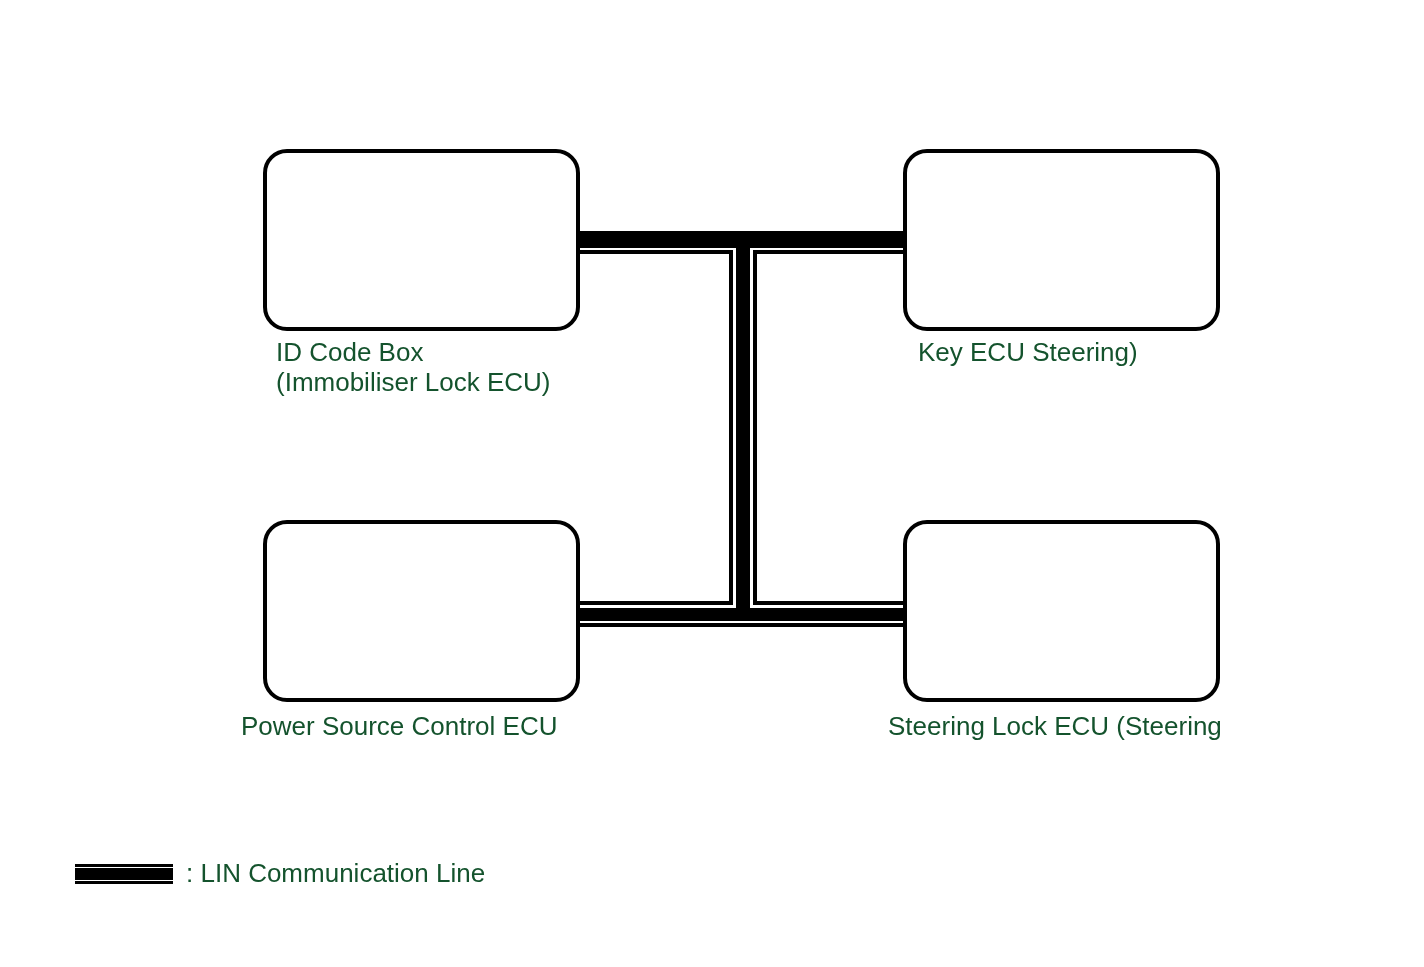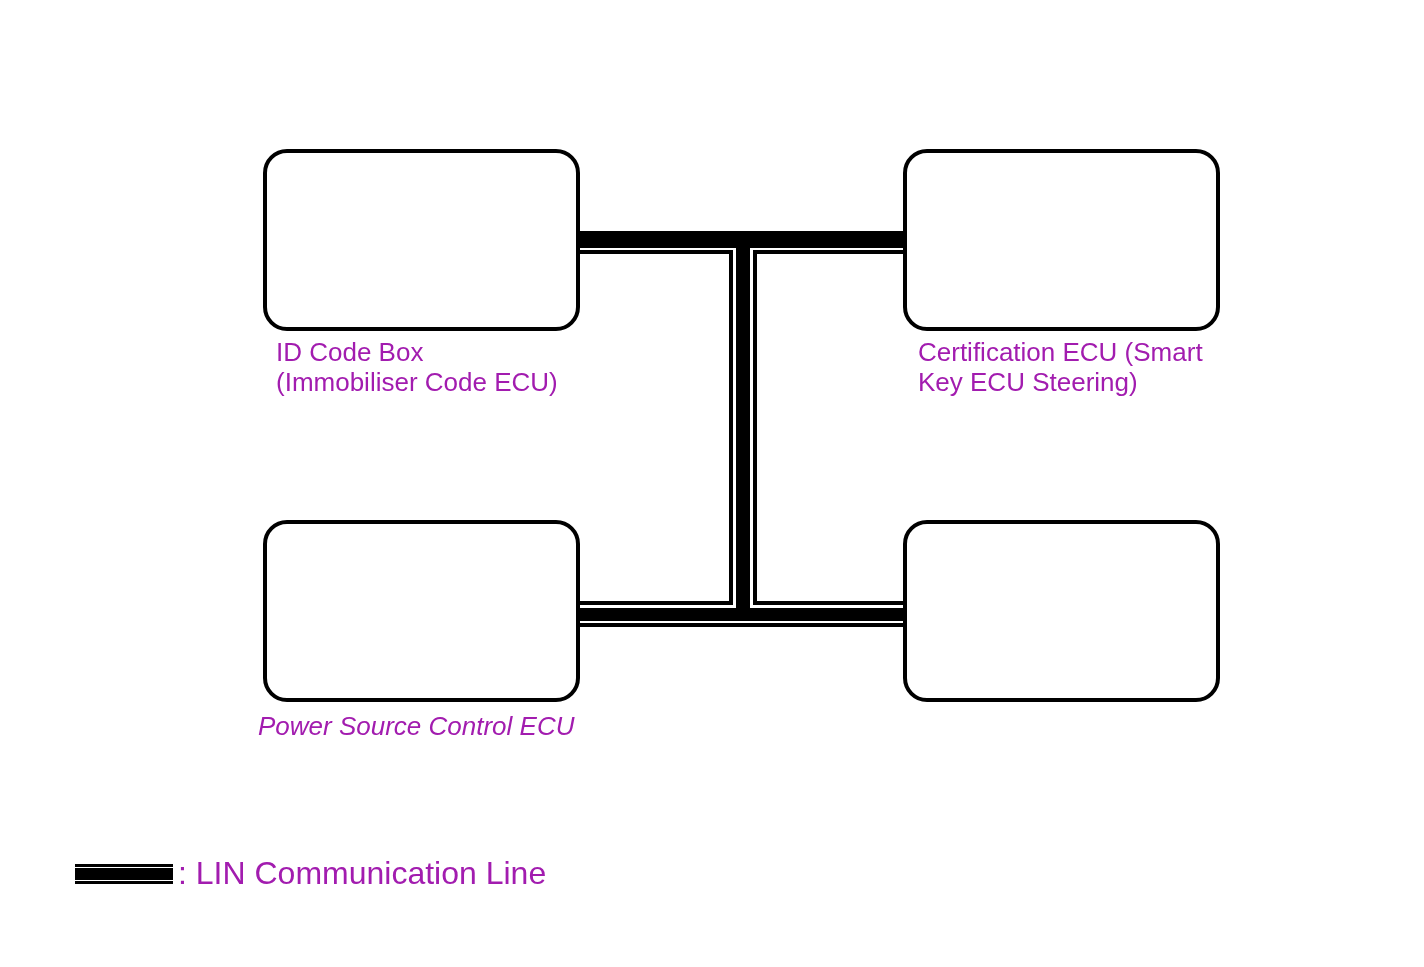--- a/index.html
+++ b/index.html
@@ -7,21 +7,21 @@
     padding: 0;
     background: #ffffff;
   }
   #canvas {
     position: relative;
     width: 1424px;
     height: 967px;
     background: #ffffff;
     overflow: hidden;
     font-family: "Liberation Sans", "DejaVu Sans", sans-serif;
-    color: #a21caf;
+    color: #14532d;
   }
 
   
   .node {
     position: absolute;
     box-sizing: border-box;
     width: 317px;
     height: 182px;
     border: 4px solid #000000;
     border-radius: 24px;
@@ -34,21 +34,21 @@
 
   
   .node-label {
     position: absolute;
     font-size: 26px;
     line-height: 30px;
     white-space: nowrap;
   }
   #label-id-code-box           { left: 276px; top: 337px; }
   #label-certification-ecu     { left: 918px; top: 337px; }
-  #label-power-source-ecu      { left: 258px; top: 711px; font-style: italic; }
+  #label-power-source-ecu      { left: 241px; top: 711px; }
   #label-steering-lock-ecu     { left: 888px; top: 711px; }
 
   
   .seg {
     position: absolute;
     background: #000000;
   }
   
   #seg-top-thick               { left: 578px; top: 231px; width: 327px; height: 17px; }
   #seg-top-thin-left           { left: 578px; top: 250px; width: 155px; height: 4px; }
@@ -62,23 +62,23 @@
   #seg-bottom-thin-upper-right { left: 753px; top: 601px; width: 152px; height: 4px; }
   #seg-bottom-thick            { left: 578px; top: 608px; width: 327px; height: 13px; }
   #seg-bottom-thin-lower       { left: 578px; top: 623px; width: 327px; height: 4px; }
 
   
   #legend-swatch-thin-top      { left: 75px;  top: 864px; width: 98px; height: 3px; }
   #legend-swatch-thick         { left: 75px;  top: 868px; width: 98px; height: 12px; }
   #legend-swatch-thin-bottom   { left: 75px;  top: 881px; width: 98px; height: 3px; }
   #legend-label {
     position: absolute;
-    left: 178px;
+    left: 186px;
     top: 858px;
-    font-size: 32px;
+    font-size: 26px;
     line-height: 30px;
     white-space: nowrap;
   }
 </style>
 </head>
 <body>
 
 <div id="canvas">
 
   <div class="seg" id="seg-top-thick"></div>
@@ -92,30 +92,30 @@
   <div class="seg" id="seg-bottom-thick"></div>
   <div class="seg" id="seg-bottom-thin-lower"></div>
 
   <div class="node" id="node-id-code-box"></div>
   <div class="node" id="node-certification-ecu"></div>
   <div class="node" id="node-power-source-ecu"></div>
   <div class="node" id="node-steering-lock-ecu"></div>
 
   <div class="node-label" id="label-id-code-box">
     <div class="label-line">ID Code Box</div>
-    <div class="label-line">(Immobiliser Code ECU)</div>
+    <div class="label-line">(Immobiliser Lock ECU)</div>
   </div>
   <div class="node-label" id="label-certification-ecu">
-    <div class="label-line">Certification ECU (Smart</div>
     <div class="label-line">Key ECU Steering)</div>
   </div>
   <div class="node-label" id="label-power-source-ecu">
     <div class="label-line">Power Source Control ECU</div>
   </div>
   <div class="node-label" id="label-steering-lock-ecu">
+    <div class="label-line">Steering Lock ECU (Steering</div>
   </div>
 
   <div class="seg" id="legend-swatch-thin-top"></div>
   <div class="seg" id="legend-swatch-thick"></div>
   <div class="seg" id="legend-swatch-thin-bottom"></div>
   <div id="legend-label">: LIN Communication Line</div>
 
 </div>
 
 </body></html>

